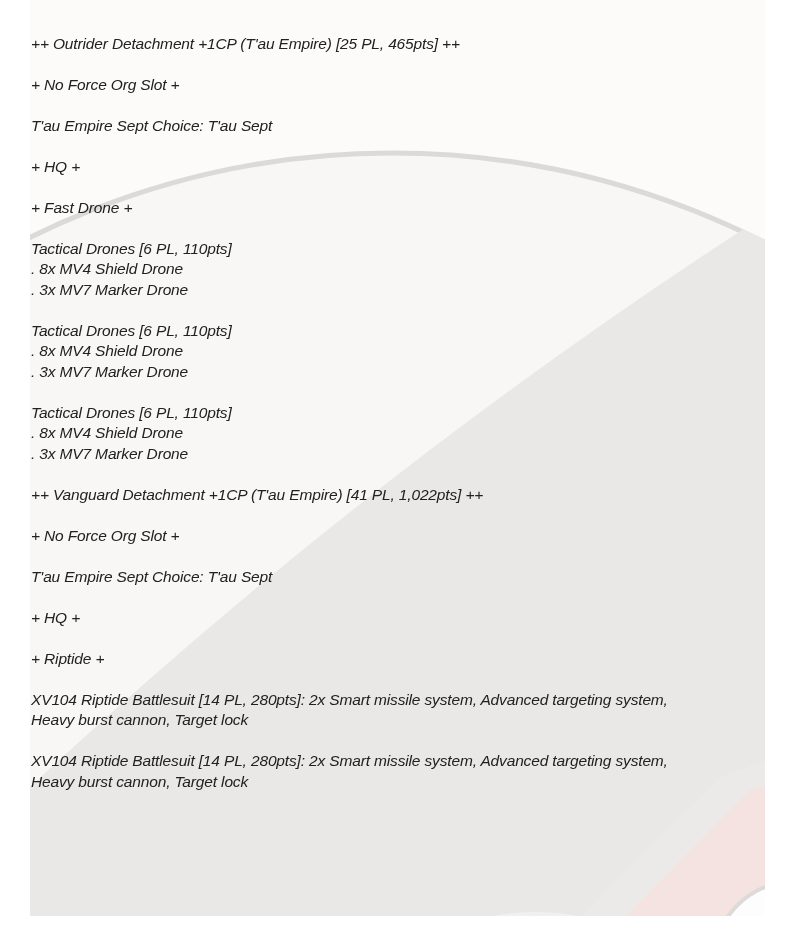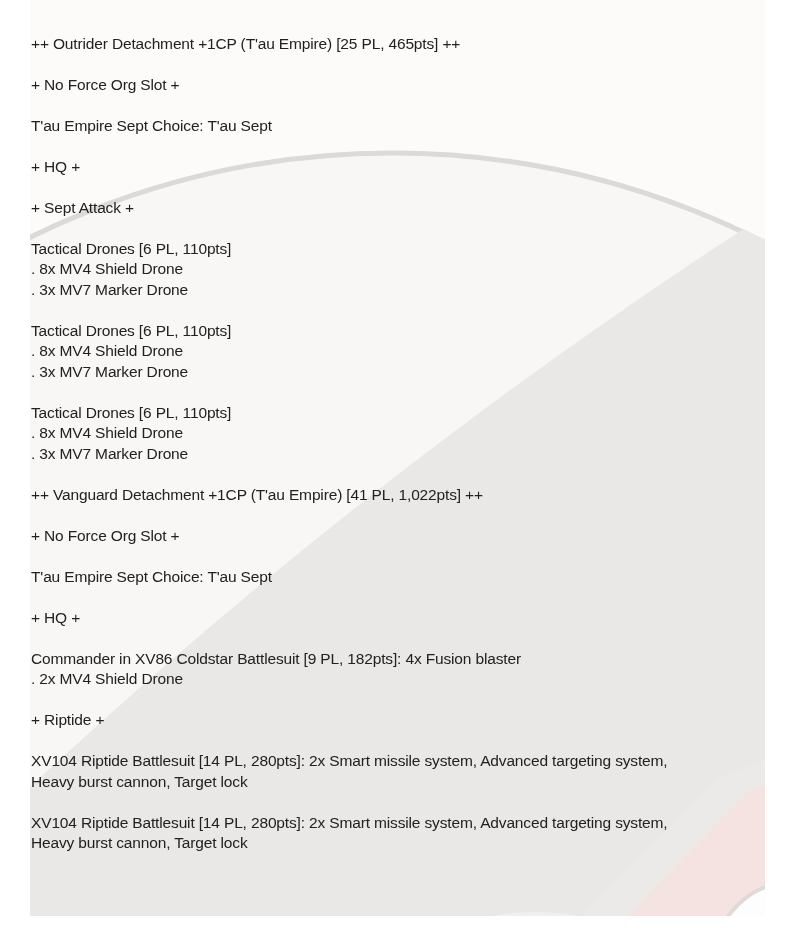--- a/index.html
+++ b/index.html
@@ -25,21 +25,21 @@
     left: 0;
     top: 0;
     width: 799px;
     box-sizing: border-box;
     padding: 13px 30px 0 31px;
     color: #212121;
     font-size: 15.5px;
     line-height: 20.5px;
     letter-spacing: -0.15px;
   }
-  .para { margin: 20.5px 0; }
+  .para { margin: 20.5px 0; font-style: italic; }
   .ln { white-space: pre; }
 </style>
 </head>
 <body>
 
 <div class="watermark-box">
   <svg width="735" height="916" viewBox="0 0 735 916" xmlns="http://www.w3.org/2000/svg">
     <defs>
       <clipPath id="circleClip">
           <circle cx="362" cy="971" r="821"></circle>
@@ -70,21 +70,21 @@
   <div class="para">
     <div class="ln">T'au Empire Sept Choice: T'au Sept</div>
   </div>
 
   <div class="para">
     <div class="ln">+ HQ +</div>
   </div>
 
 
   <div class="para">
-    <div class="ln">+ Sept Attack +</div>
+    <div class="ln">+ Fast Drone +</div>
   </div>
 
   <div class="para">
     <div class="ln">Tactical Drones [6 PL, 110pts]</div>
     <div class="ln">. 8x MV4 Shield Drone</div>
     <div class="ln">. 3x MV7 Marker Drone</div>
   </div>
 
   <div class="para">
     <div class="ln">Tactical Drones [6 PL, 110pts]</div>
@@ -107,24 +107,20 @@
   </div>
 
   <div class="para">
     <div class="ln">T'au Empire Sept Choice: T'au Sept</div>
   </div>
 
   <div class="para">
     <div class="ln">+ HQ +</div>
   </div>
 
-  <div class="para">
-    <div class="ln">Commander in XV86 Coldstar Battlesuit [9 PL, 182pts]: 4x Fusion blaster</div>
-    <div class="ln">. 2x MV4 Shield Drone</div>
-  </div>
 
   <div class="para">
     <div class="ln">+ Riptide +</div>
   </div>
 
   <div class="para">
     <div class="ln">XV104 Riptide Battlesuit [14 PL, 280pts]: 2x Smart missile system, Advanced targeting system,</div>
     <div class="ln">Heavy burst cannon, Target lock</div>
   </div>
 

